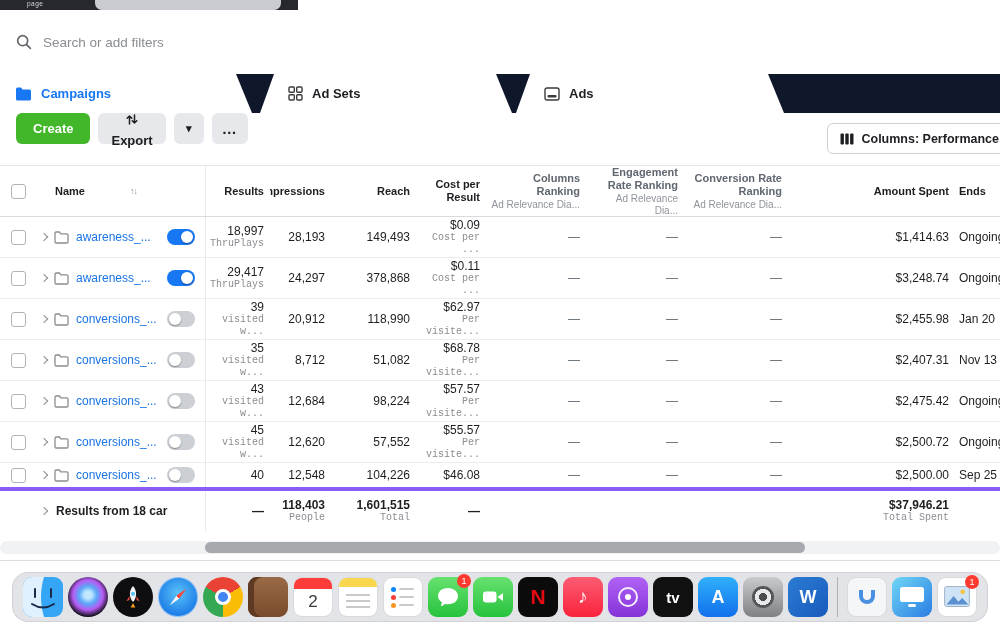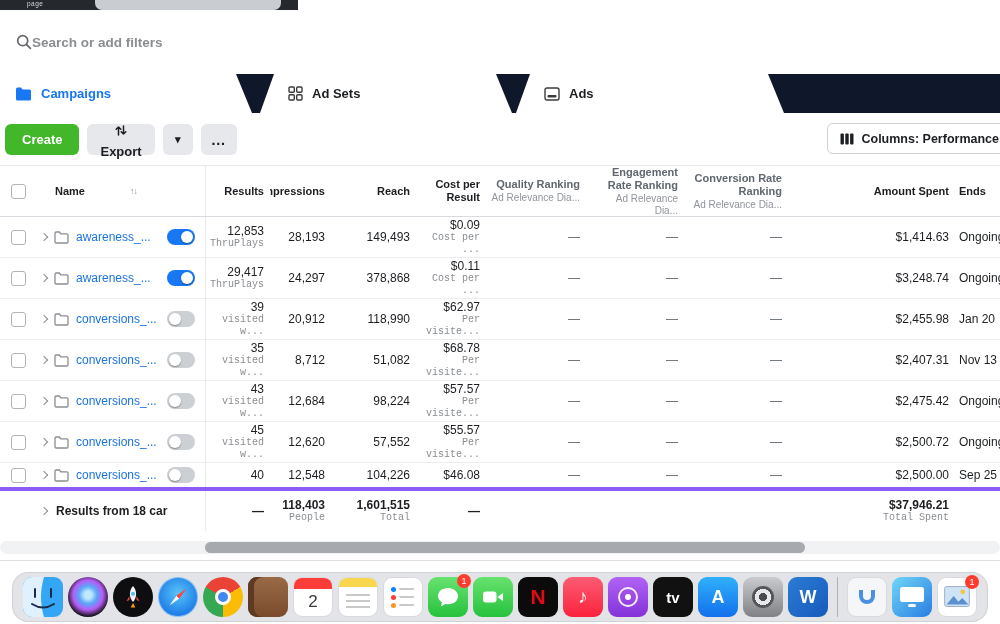--- a/index.html
+++ b/index.html
@@ -6,34 +6,34 @@
   html,body { width:1000px; height:624px; overflow:hidden; background:#fff;
     font-family:"Liberation Sans", sans-serif; color:#1c1e21; }
 
   
   .top-strip { position:relative; height:10px; background:#fff; }
   .top-strip .dark { position:absolute; left:0; top:0; width:298px; height:10px; background:#25282c; }
   .top-strip .frag { position:absolute; left:27px; top:0; font-size:6.5px; color:#d8d9db; letter-spacing:.5px; }
   .top-strip .pill { position:absolute; left:95px; top:0; width:186px; height:10px; background:#c9cdd2; border-radius:0 0 7px 7px; }
 
   
-  .filterbar { height:64px; display:flex; align-items:center; padding-left:16px; background:#fff;font-weight:bold; }
+  .filterbar { height:64px; display:flex; align-items:center; padding-left:16px; gap:11px; background:#fff; }
   .filterbar .ph { color:#8a8d91; font-size:13.5px; }
 
   
   .tabs { position:relative; height:39px; background:#0f172a; }
   .tab { position:absolute; top:0; height:39px; background:#fff; display:flex; align-items:center; gap:9px; font-size:13px; }
   .tab-campaigns { left:0; width:252px; padding-left:15px; clip-path:polygon(0 0, calc(100% - 16px) 0, 100% 100%, 0 100%); }
   .tab-adsets { left:260px; width:252px; padding-left:28px; clip-path:polygon(14px 0, calc(100% - 16px) 0, 100% 100%, 0 100%); }
   .tab-ads { left:516px; width:268px; padding-left:28px; clip-path:polygon(14px 0, calc(100% - 16px) 0, 100% 100%, 0 100%); }
   .tab-campaigns span { color:#1877f2; font-weight:bold; }
   .tab-adsets span, .tab-ads span { color:#1c1e21; font-weight:600; }
 
   
-  .toolbar { position:relative; height:52px; display:flex; align-items:center; gap:8px; padding-left:5px; background:#fff; }
+  .toolbar { position:relative; height:52px; display:flex; align-items:flex-start; gap:8px; padding-left:16px; background:#fff; }
   .btn { height:31px; border:none; border-radius:6px; display:inline-flex; align-items:center; gap:7px;
          font-size:13px; font-weight:bold; cursor:pointer; font-family:inherit; }
   .btn-create { background:#42b72a; color:#fff; padding:0 17px; }
   .btn-gray { background:#e7e8eb; color:#1c1e21; padding:0 13px;flex-direction:column; }
   .btn-caret { width:30px; justify-content:center; padding:0; font-size:11px; }
   .btn-more { width:36px; justify-content:center; padding:0; font-size:15px; letter-spacing:1px; }
   .btn-columns { position:absolute; right:-12px; top:10px; background:#fff; border:1px solid #ccd0d5;
                  color:#1c1e21; padding:0 12px; font-weight:600; font-size:12.5px; }
 
   
@@ -217,21 +217,21 @@
       <span class="hv">Impressions</span>
     </div>
   <div class="cell num c-reach">
       <span class="hv">Reach</span>
     </div>
   <div class="cell num c-cost">
       <span class="hv">Cost per Result</span>
     </div>
   <div class="cell num c-qual">
     <div class="stack">
-        <div class="hv">Quality Ranking</div>
+        <div class="hv">Columns Ranking</div>
         <div class="hsub">Ad Relevance Dia...</div>
       </div>
   </div>
   <div class="cell num c-eng">
     <div class="stack">
         <div class="hv">Engagement Rate Ranking</div>
         <div class="hsub">Ad Relevance Dia...</div>
       </div>
   </div>
   <div class="cell num c-conv">
@@ -257,21 +257,21 @@
       <div class="cell c-name">
         <span class="chev"></span>
         <svg class="icn" width="15" height="13" viewBox="0 0 15 13">
           <path d="M1 2.2 a1.2 1.2 0 0 1 1.2 -1.2 H5.4 l1.4 1.8 h6 A1.2 1.2 0 0 1 14 4 v6.8 A1.2 1.2 0 0 1 12.8 12 h-10.6 A1.2 1.2 0 0 1 1 10.8 Z" fill="none" stroke="#8a8d91" stroke-width="1.3"></path>
         </svg>
         <a class="row-link">awareness_...</a>
         <span class="toggle on"></span>
       </div>
       <div class="cell num c-results">
         <div class="stack">
-          <div class="v">12,853</div>
+          <div class="v">18,997</div>
           <div class="sub">ThruPlays</div>
         </div>
       </div>
       <div class="cell num c-reach">
         <span>28,193</span>
       </div>
       <div class="cell num c-imp">
         <span>149,493</span>
       </div>
       <div class="cell num c-cost">

